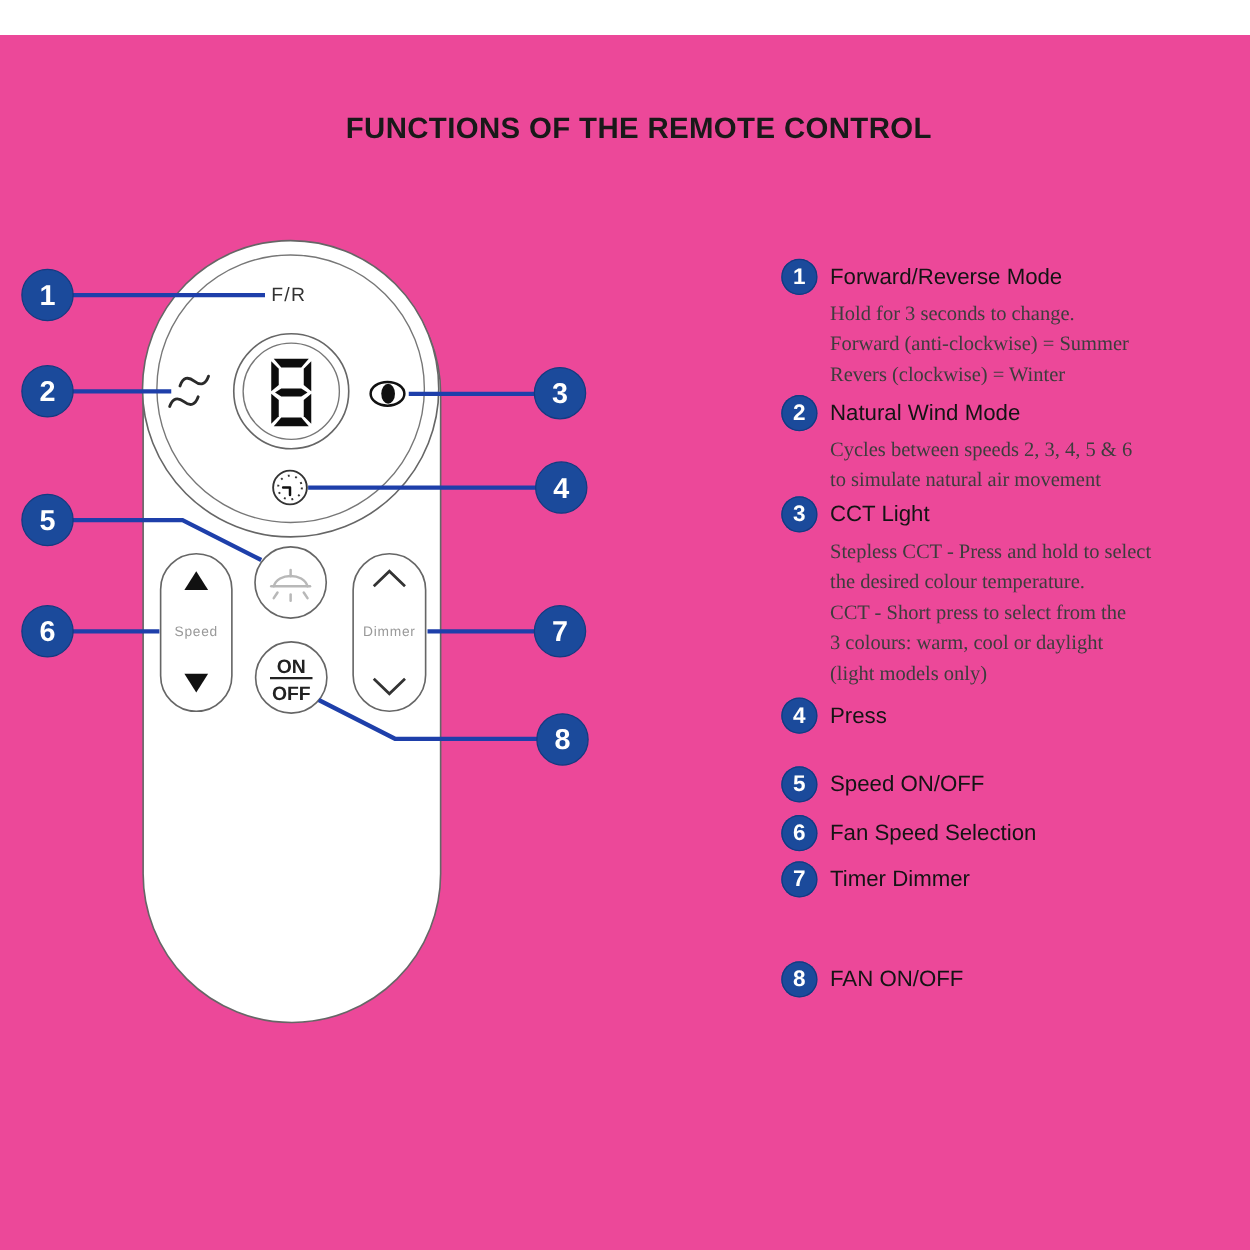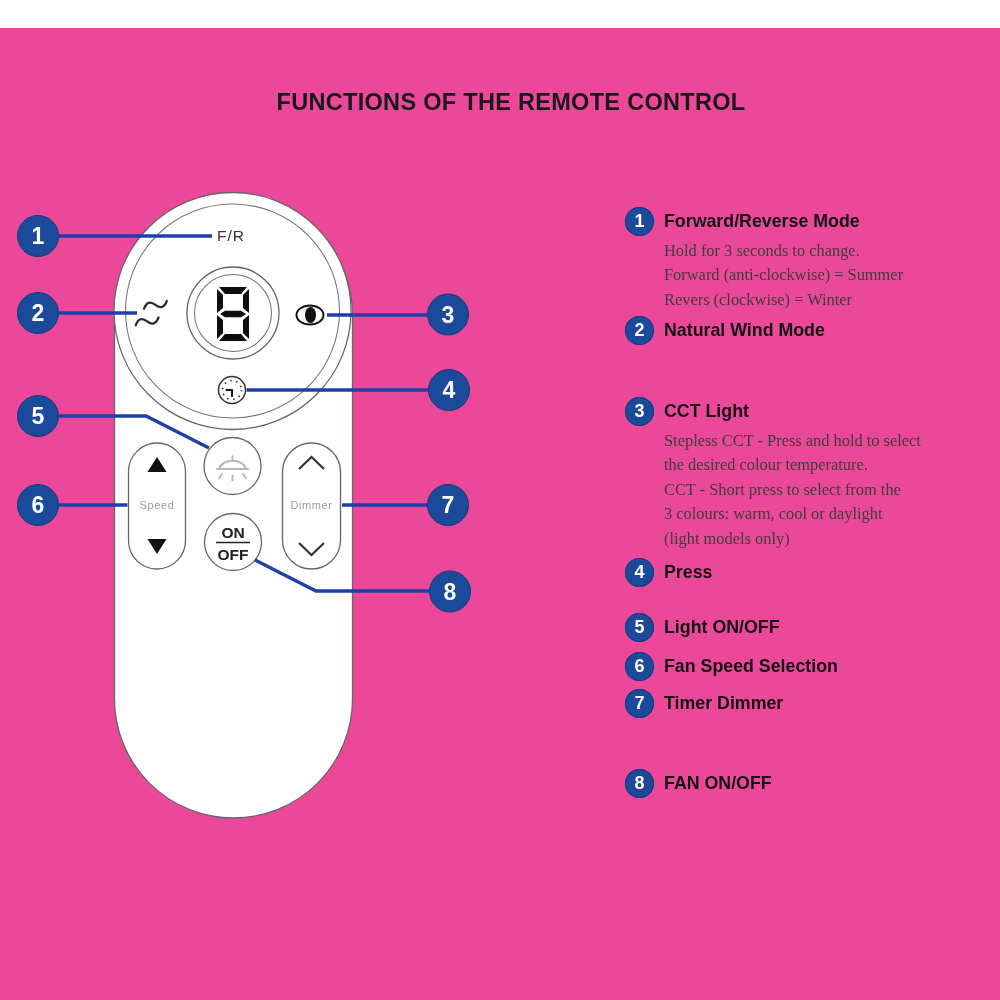--- a/index.html
+++ b/index.html
@@ -14,21 +14,21 @@
   .accent-fill{fill:var(--accent,#1b4a9b);stroke:#143a80;stroke-width:1;}
   .accent-stroke{stroke:var(--accent-line,#1e3faa);stroke-width:3.4;fill:none;}
   .badge-num{fill:#fff;font-size:23px;font-weight:bold;text-anchor:middle;}
   .seg{fill:#0d0d0d;}
   .btn-label{fill:#999;font-size:11px;letter-spacing:.6px;text-anchor:middle;}
   .legend-item{position:absolute;left:625px;width:372px;}
   .legend-row{display:flex;align-items:center;gap:10px;}
   .legend-num{flex:0 0 auto;width:29px;height:29px;border-radius:50%;
         background:var(--accent,#1b4a9b);color:#fff;font-weight:bold;font-size:18px;
         display:flex;align-items:center;justify-content:center;box-shadow:inset 0 0 0 1px #143a80;}
-  .legend-title{font-weight:bold;font-size:17.8px;color:#141414;white-space:nowrap;}
+  .legend-title{font-weight:normal;font-size:17.8px;color:#141414;white-space:nowrap;}
   .legend-desc{margin:3px 0 0 39px;font-size:16.4px;color:#3d3d3d;line-height:24.4px;white-space:pre-line;font-family:Liberation Serif, serif;}
   .li-1{top:179px;} .li-2{top:288px;} .li-3{top:369px;} .li-4{top:530px;}
   .li-5{top:585px;} .li-6{top:624px;} .li-7{top:661px;} .li-8{top:741px;}
   #footer-text{position:absolute;left:165px;top:857px;width:676px;
         font-size:17.4px;line-height:27.4px;text-align:justify;color:#0c0c0c;}
 </style>
 </head>
 <body>
 
 <div id="page">
@@ -164,20 +164,22 @@
     <div class="legend-desc">Hold for 3 seconds to change.
 Forward (anti-clockwise) = Summer
 Revers (clockwise) = Winter</div>
   </div>
 
   <div class="legend-item li-2">
     <div class="legend-row">
       <div class="legend-num">2</div>
       <div class="legend-title">Natural Wind Mode</div>
     </div>
+    <div class="legend-desc">Cycles between speeds 2, 3, 4, 5 &amp; 6
+to simulate natural air movement</div>
   </div>
 
   <div class="legend-item li-3">
     <div class="legend-row">
       <div class="legend-num">3</div>
       <div class="legend-title">CCT Light</div>
     </div>
     <div class="legend-desc">Stepless CCT - Press and hold to select
 the desired colour temperature.
 CCT - Short press to select from the
@@ -188,21 +190,21 @@
   <div class="legend-item li-4">
     <div class="legend-row">
       <div class="legend-num">4</div>
       <div class="legend-title">Press</div>
     </div>
   </div>
 
   <div class="legend-item li-5">
     <div class="legend-row">
       <div class="legend-num">5</div>
-      <div class="legend-title">Light ON/OFF</div>
+      <div class="legend-title">Speed ON/OFF</div>
     </div>
   </div>
 
   <div class="legend-item li-6">
     <div class="legend-row">
       <div class="legend-num">6</div>
       <div class="legend-title">Fan Speed Selection</div>
     </div>
   </div>
 

